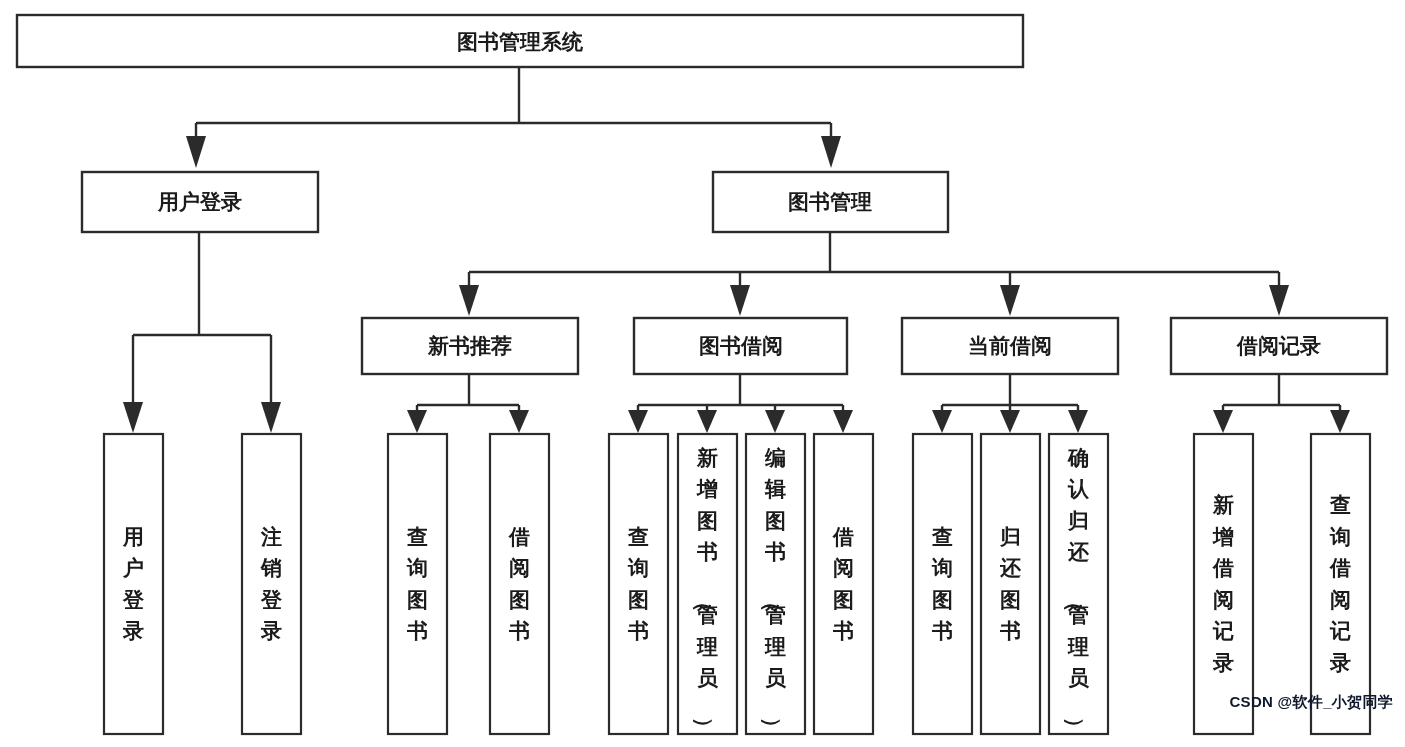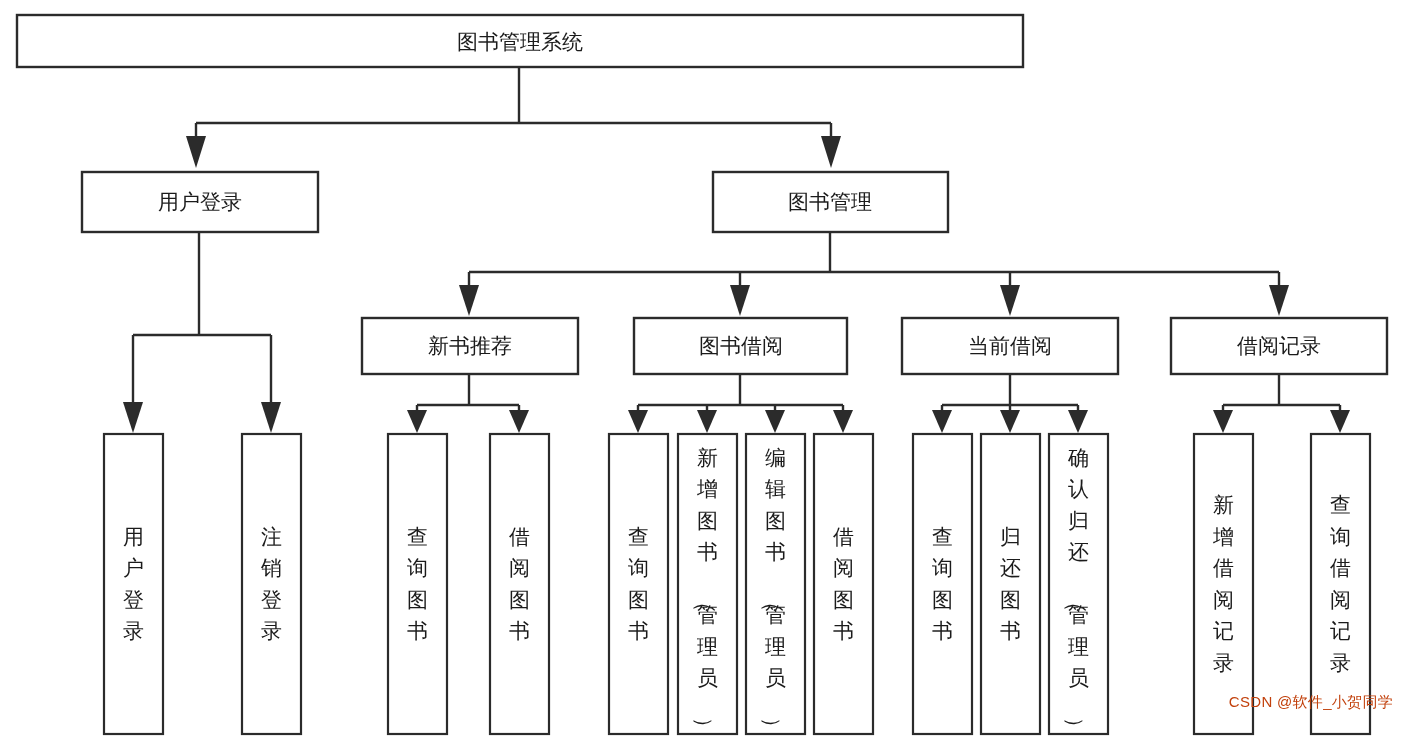--- a/index.html
+++ b/index.html
@@ -13,20 +13,21 @@
     font-family: "Liberation Sans", "DejaVu Sans", sans-serif;
     overflow: hidden;
     position: relative;
   }
   #diagram-root {
     position: absolute;
     left: 0;
     top: 0;
     width: 1405px;
     height: 718px;
+    font-weight: bold;
   }
   svg#flow {
     display: block;
     width: 1405px;
     height: 747px;
   }
   .node-box {
     fill: #ffffff;
     stroke: #2b2b2b;
     stroke-width: 2.4;
@@ -56,21 +57,21 @@
     fill: #1b1b1b;
     font-size: 21px;
     text-anchor: middle;
   }
   .watermark {
     position: absolute;
     right: 12px;
     bottom: 6px;
     font-family: "Liberation Sans", "DejaVu Sans", sans-serif;
     font-size: 15px;
-    color: #c2410c;
+    color: #0f172a;
     letter-spacing: 0.3px;
     white-space: nowrap;
     user-select: none;
   }
 </style>
 </head>
 <body>
 
 <div id="diagram-root">
 

